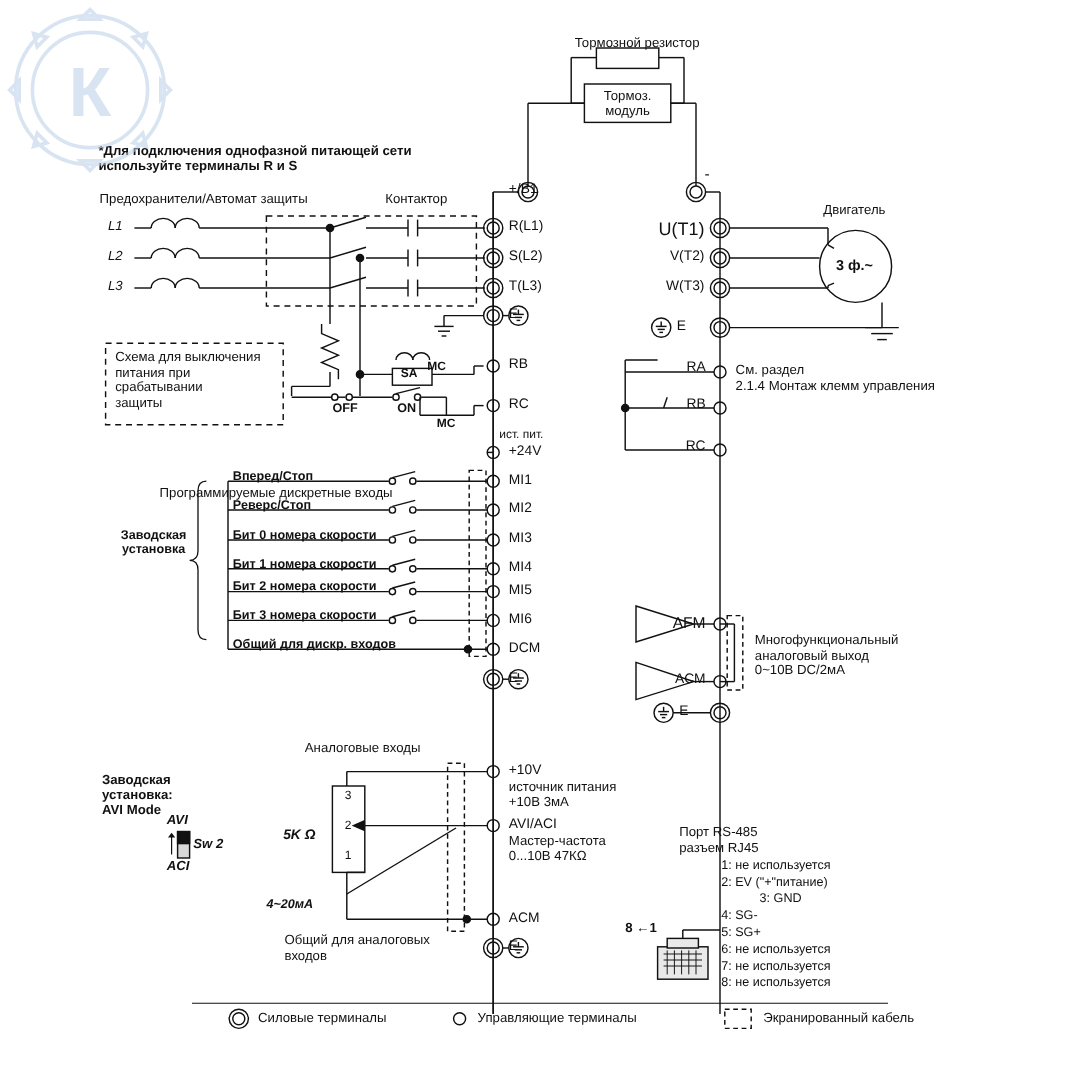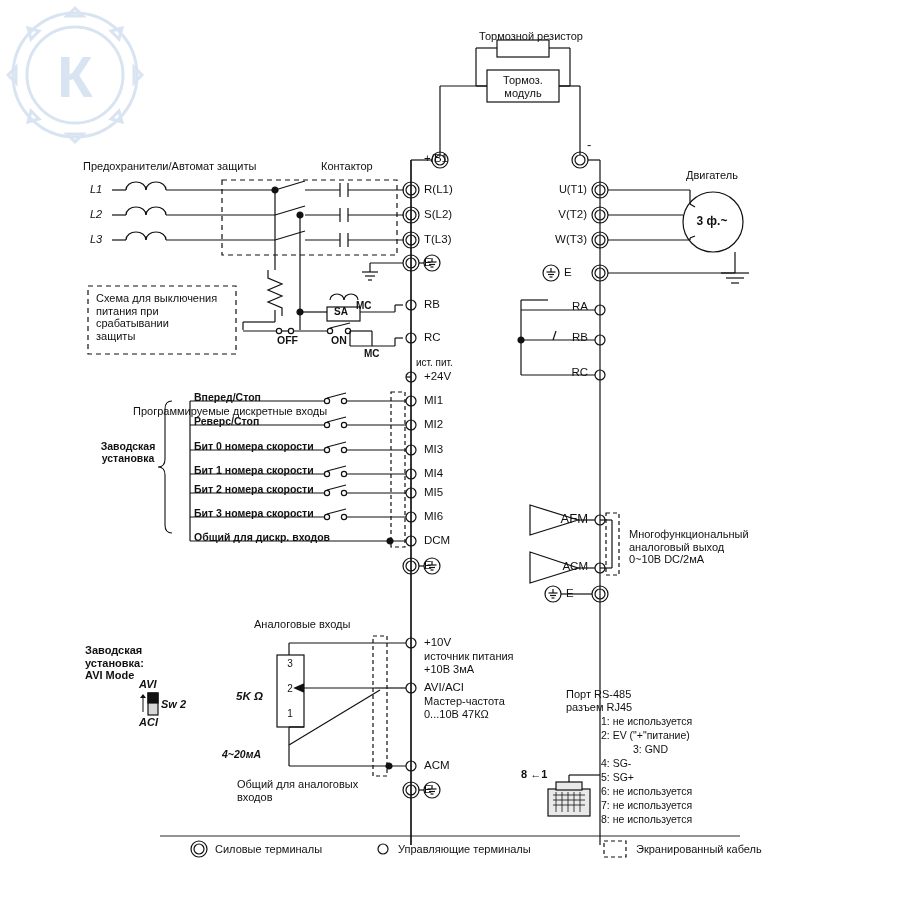--- a/index.html
+++ b/index.html
@@ -366,37 +366,39 @@
       <rect x="604" y="841" width="22" height="16" stroke-dasharray="4,3"></rect>
       <line x1="160" y1="836" x2="740" y2="836" stroke="#111" stroke-width=".9"></line>
 
     </g>
   </svg>
 
   <div class="lbl c" style="left:466px;top:30px;width:130px;">Тормозной резистор</div>
   <div class="lbl c" style="left:489px;top:74px;width:68px;">Тормоз.
 модуль</div>
 
+  <div class="lbl b" style="left:82px;top:120px;">*Для подключения однофазной питающей сети
+используйте терминалы R и S</div>
 
   <div class="lbl" style="left:83px;top:160px;">Предохранители/Автомат защиты</div>
   <div class="lbl" style="left:321px;top:160px;">Контактор</div>
 
   <div class="lbl it" style="left:90px;top:183px;">L1</div>
   <div class="lbl it" style="left:90px;top:208px;">L2</div>
   <div class="lbl it" style="left:90px;top:233px;">L3</div>
 
   <div class="lbl" style="left:424px;top:152px;font-size:11.5px;">+/B1</div>
   <div class="lbl" style="left:587px;top:138px;font-size:13px;">-</div>
 
   <div class="lbl" style="left:424px;top:183px;font-size:11.5px;">R(L1)</div>
   <div class="lbl" style="left:424px;top:208px;font-size:11.5px;">S(L2)</div>
   <div class="lbl" style="left:424px;top:233px;font-size:11.5px;">T(L3)</div>
   <div class="lbl" style="left:424px;top:256px;font-size:11.5px;">E</div>
 
-  <div class="lbl r" style="left:519px;top:183px;width:68px;font-size:11px;">U(T1)</div>
+  <div class="lbl r" style="left:519px;top:183px;width:68px;font-size:15px;">U(T1)</div>
   <div class="lbl r" style="left:519px;top:208px;width:68px;font-size:11.5px;">V(T2)</div>
   <div class="lbl r" style="left:519px;top:233px;width:68px;font-size:11.5px;">W(T3)</div>
   <div class="lbl" style="left:564px;top:266px;font-size:11.5px;">E</div>
 
   <div class="lbl" style="left:686px;top:169px;">Двигатель</div>
   <div class="lbl c b" style="left:683px;top:215px;width:58px;font-size:12px;">3 ф.~</div>
 
   <div class="lbl" style="left:96px;top:292px;">Схема для выключения
 питания при
 срабатывании
@@ -407,20 +409,22 @@
   <div class="lbl b" style="left:356px;top:300px;font-size:10px;">MC</div>
   <div class="lbl b" style="left:364px;top:348px;font-size:10px;">MC</div>
 
   <div class="lbl" style="left:424px;top:298px;font-size:11.5px;">RB</div>
   <div class="lbl" style="left:424px;top:331px;font-size:11.5px;">RC</div>
 
   <div class="lbl r" style="left:530px;top:300px;width:58px;font-size:11.5px;">RA</div>
   <div class="lbl r" style="left:530px;top:331px;width:58px;font-size:11.5px;">RB</div>
   <div class="lbl r" style="left:530px;top:366px;width:58px;font-size:11.5px;">RC</div>
 
+  <div class="lbl" style="left:613px;top:303px;">См. раздел
+2.1.4 Монтаж клемм управления</div>
 
   <div class="lbl" style="left:416px;top:357px;font-size:10px;">ист. пит.</div>
   <div class="lbl" style="left:424px;top:370px;font-size:11.5px;">+24V</div>
 
   <div class="lbl" style="left:133px;top:366px;margin-top:39px;">Программируемые дискретные входы</div>
 
   <div class="lbl b" style="left:194px;top:391px;font-size:10.5px;">Вперед/Стоп</div>
   <div class="lbl b" style="left:194px;top:415px;font-size:10.5px;">Реверс/Стоп</div>
   <div class="lbl b" style="left:194px;top:440px;font-size:10.5px;">Бит 0 номера скорости</div>
   <div class="lbl b" style="left:194px;top:464px;font-size:10.5px;">Бит 1 номера скорости</div>

